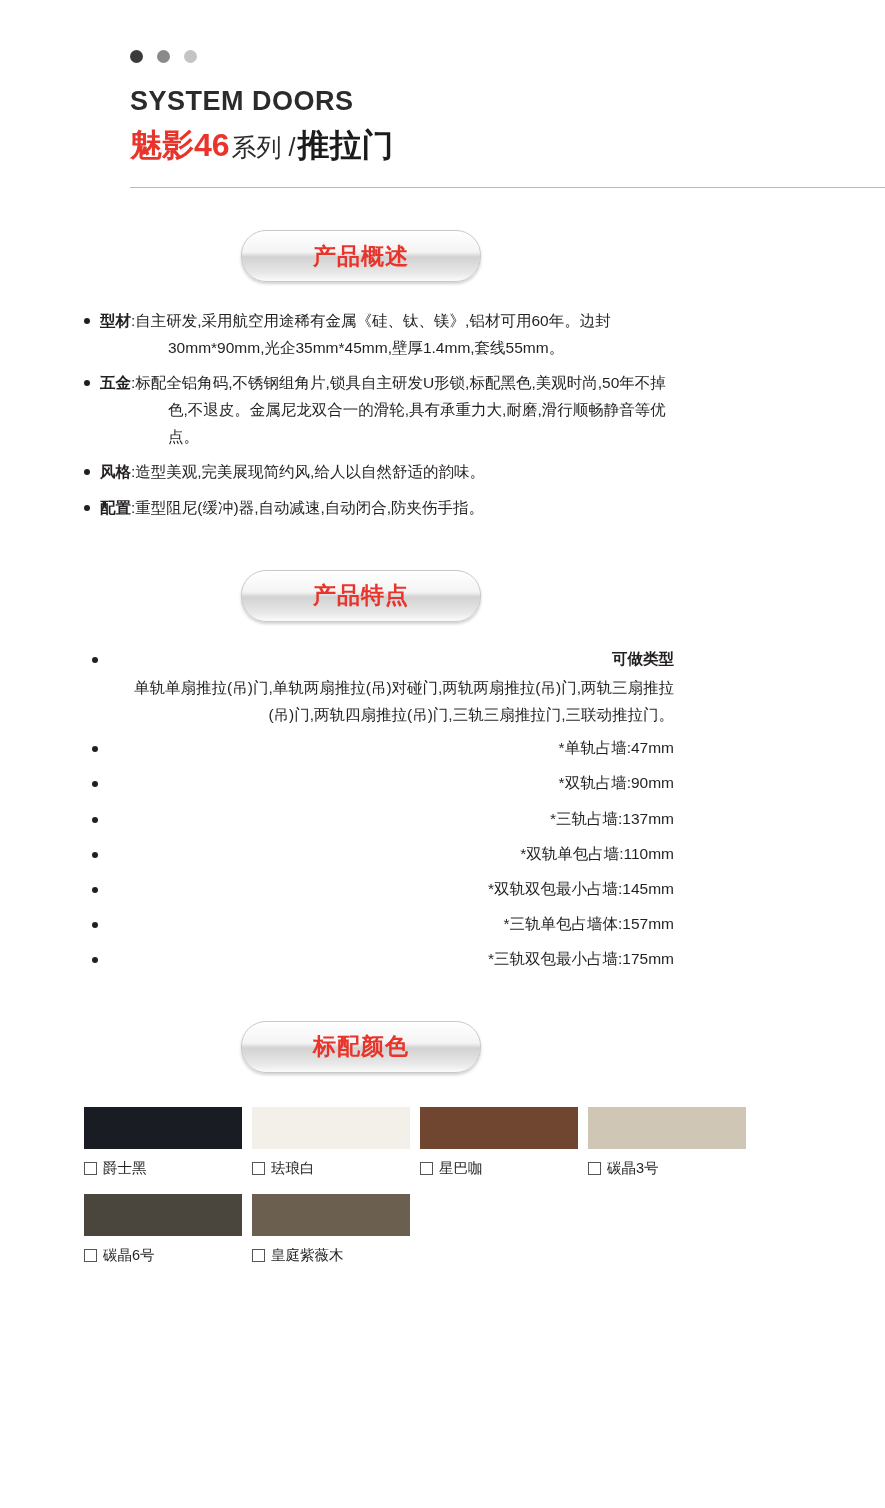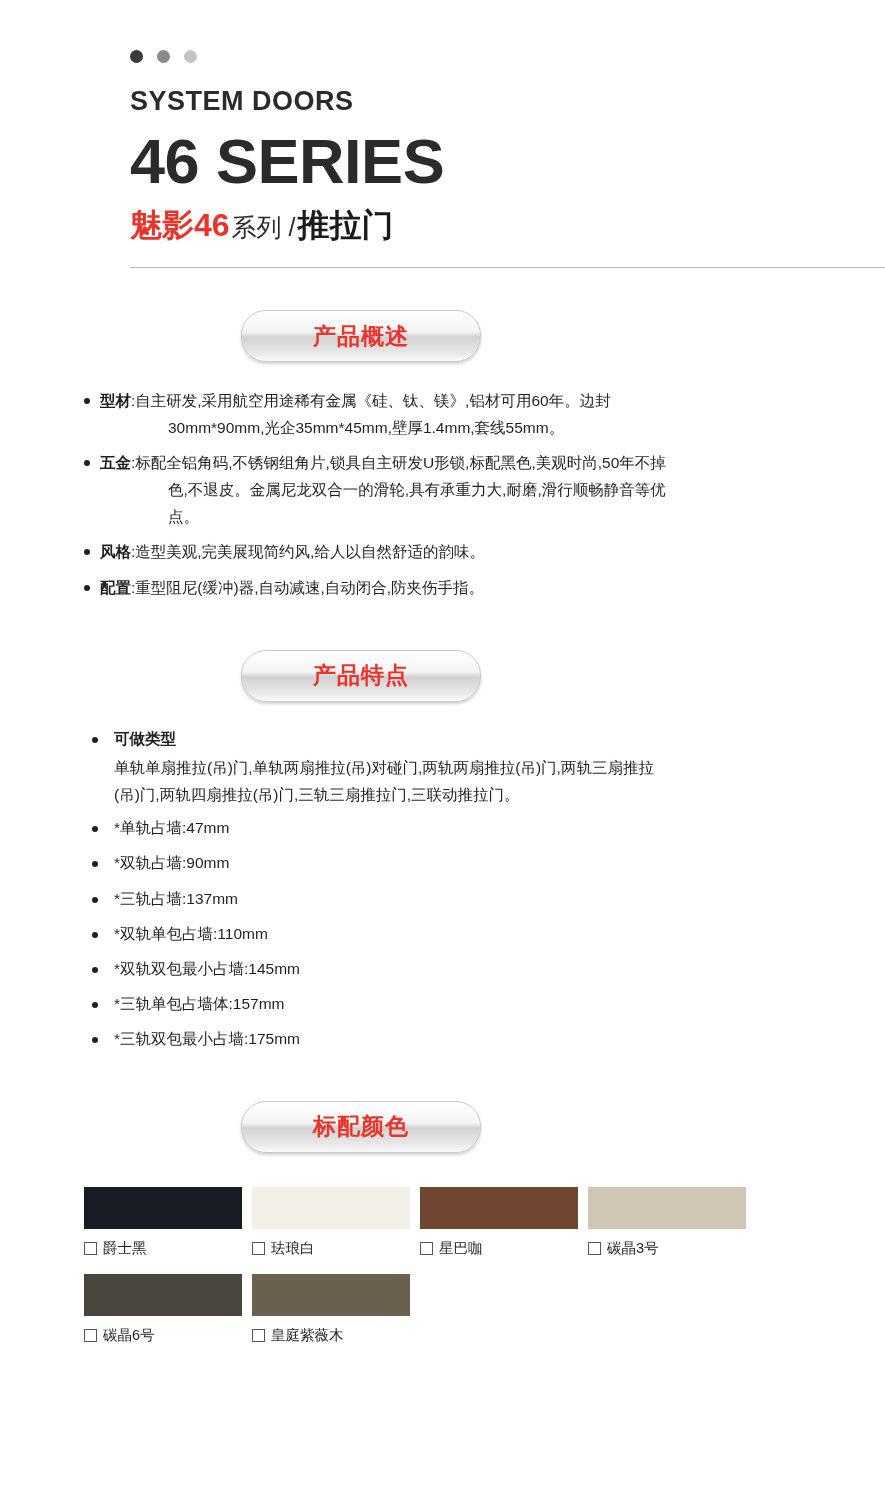--- a/index.html
+++ b/index.html
@@ -156,20 +156,21 @@
     padding: 0;
     list-style: none;
   }
   .fli {
     position: relative;
     padding-left: 66px;
     margin-bottom: 5px;
     font-size: 15.5px;
     line-height: 1.95;
     color: #231f20;
+    text-align: right;
   }
   .fli:before {
     content: "";
     position: absolute;
     left: 44px;
     top: 13px;
     width: 6px;
     height: 6px;
     border-radius: 50%;
     background: #231f20;
@@ -222,21 +223,20 @@
 <div class="page">
 
   <div class="dots">
     <span class="dot d1"></span>
     <span class="dot d2"></span>
     <span class="dot d3"></span>
   </div>
 
   <div class="header">
     <div class="sys-title">SYSTEM DOORS</div>
-    <div class="series">46 SERIES</div>
     <div class="cn-title">
       <span class="cn-red">魅影46</span><span class="cn-mid">系列 /</span><span class="cn-black">推拉门</span>
     </div>
     <div class="rule"></div>
   </div>
 
   <div class="pill-wrap">
     <div class="pill">
       <span>产品概述</span>
     </div>

